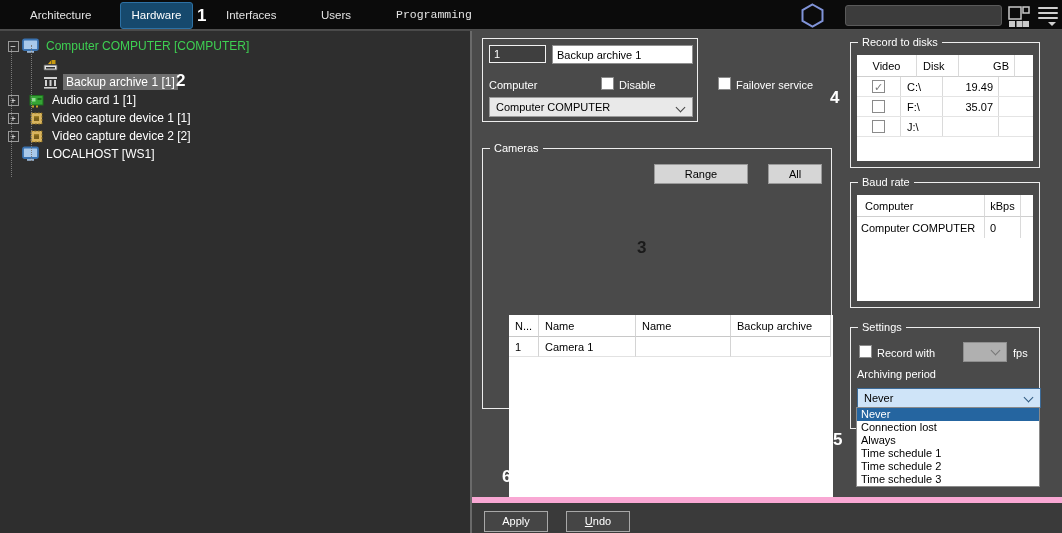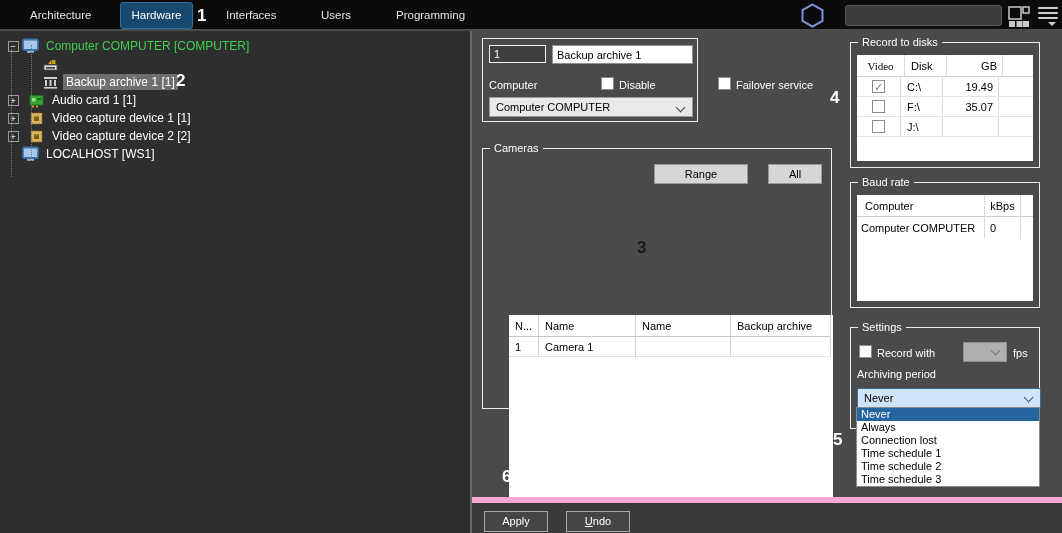--- a/index.html
+++ b/index.html
@@ -86,21 +86,21 @@
 </head>
 <body>
 
 <div id="app">
 
   <div class="topbar">
     <span class="tab" style="left:30px;">Architecture</span>
     <span class="tab-active">Hardware</span>
     <span class="tab" style="left:226px;">Interfaces</span>
     <span class="tab" style="left:321px;">Users</span>
-    <span class="tab" style="left:396px;">Programming</span>
+    <span class="tab" style="left:396px;font-family:Liberation Mono, monospace;">Programming</span>
 
     <span class="hexagon">
       <svg width="27" height="27" viewBox="0 0 27 27">
           <polygon points="13.5,2.5 23.5,8.2 23.5,18.8 13.5,24.5 3.5,18.8 3.5,8.2" fill="none" stroke="#8093d8" stroke-width="2"></polygon>
         </svg>
     </span>
     <input class="searchbox" value="" style="">
     <span class="gridicon">
       <svg width="22" height="22" viewBox="0 0 22 22">
         <rect x="1" y="1" width="12" height="12" fill="none" stroke="#c9c9c9" stroke-width="1.5"></rect>
@@ -264,21 +264,21 @@
             </span>
           <span class="arrow">›</span>
         </div>
       </div>
     </div>
 
     <div class="gbox" style="left:378px; top:11px; width:190px; height:126px;">
       <span class="glabel">Record to disks</span>
       <div class="mini-table" style="left:6px; top:12px; width:176px; height:106px;">
         <div class="mrow mhead" style="height:22px;">
-          <span class="mc" style="width:48px; justify-content:center;font-family:Liberation Serif, serif;">Video</span>
+          <span class="mc" style="width:60px; justify-content:center;">Video</span>
           <span class="mc" style="width:42px; padding-left:6px;">Disk</span>
           <span class="mc" style="width:56px; justify-content:flex-end; padding-right:5px;">GB</span>
           <span class="mc" style="flex:1; border-right:none;"></span>
         </div>
         <div class="mrow" style="height:20px; border-bottom:1px solid #e4e4e4;">
           <span class="mc" style="width:44px;">
               <span class="mcb checked"></span>
             </span>
           <span class="mc" style="width:42px; padding-left:6px;">C:\</span>
           <span class="mc" style="width:56px; justify-content:flex-end; padding-right:5px;">19.49</span>
@@ -329,22 +329,22 @@
       <span class="wlabel" style="left:162px; top:19px;">fps</span>
       <span class="wlabel" style="left:6px; top:40px;">Archiving period</span>
       <div class="combo" style="left:6px; top:60px; width:184px; height:20px;">
         <span>Never</span>
         <span class="chev"></span>
       </div>
     </div>
 
     <div class="droplist" style="left:384px; top:376px; width:184px;">
       <div class="dopt selected">Never</div>
+      <div class="dopt">Connection lost</div>
       <div class="dopt">Always</div>
-      <div class="dopt">Connection lost</div>
       <div class="dopt">Time schedule 1</div>
       <div class="dopt">Time schedule 2</div>
       <div class="dopt">Time schedule 3</div>
     </div>
 
     <div class="bottombar">
       <button class="btn-dark" style="left:12px; top:8px; width:64px; height:21px;">Apply</button>
       <button class="btn-dark" style="left:94px; top:8px; width:64px; height:21px;"><span class="accel">U</span><span>ndo</span></button>
     </div>
   </div>

